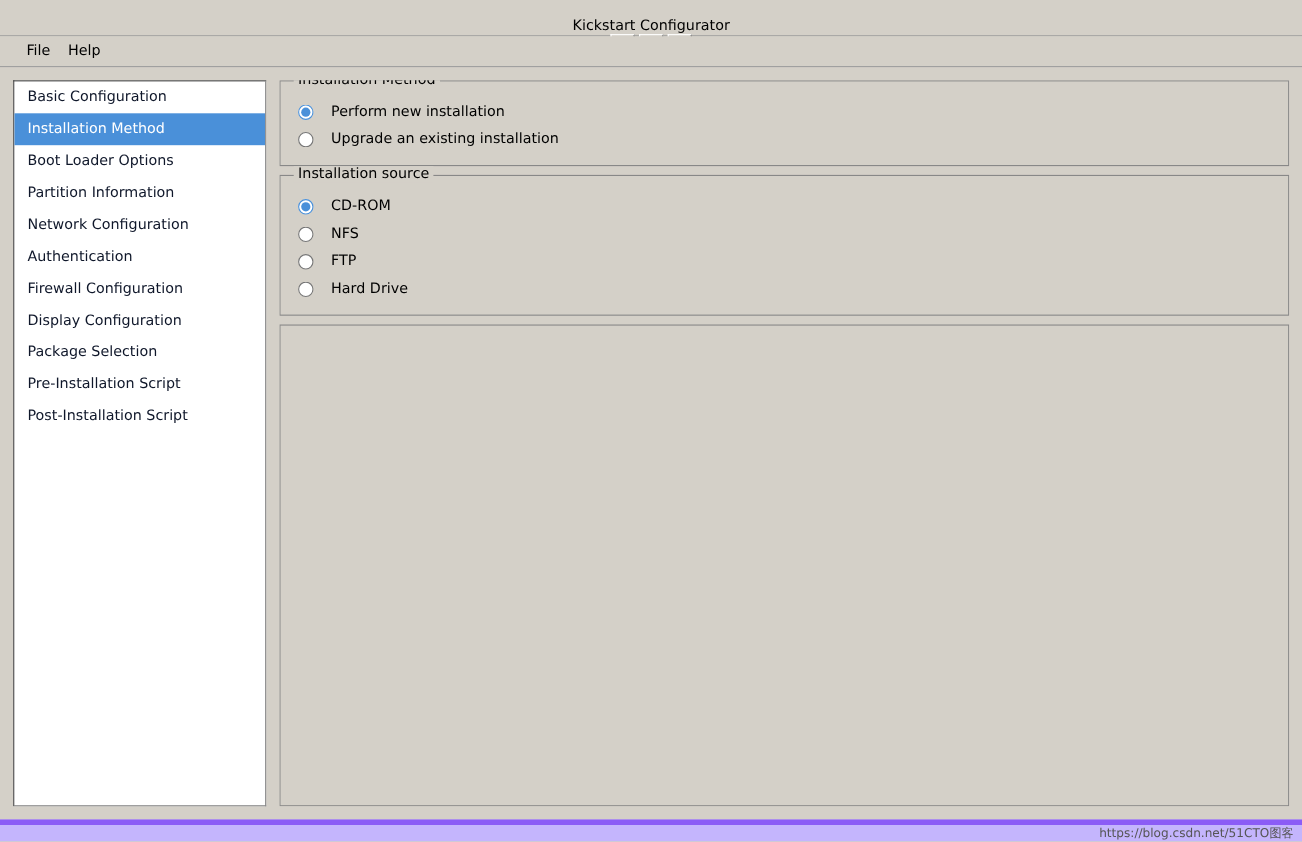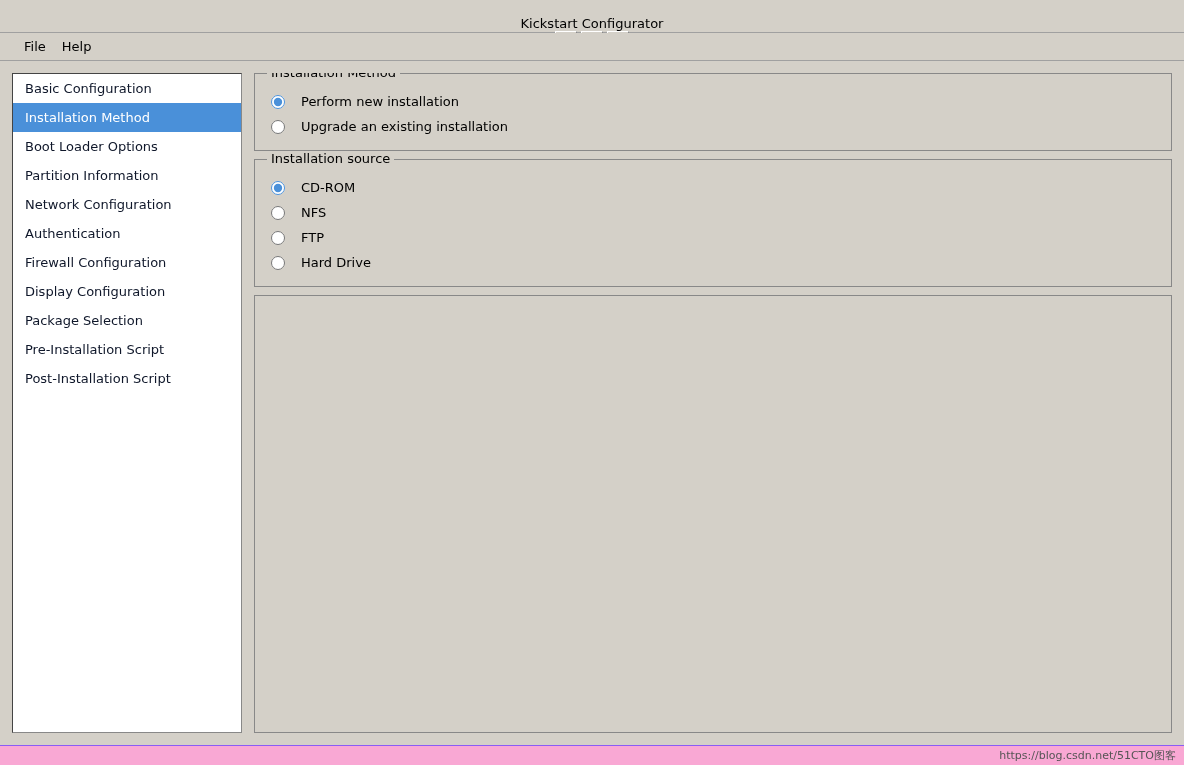--- a/index.html
+++ b/index.html
@@ -158,22 +158,22 @@
 
     .bottom-panel {
       flex: 1;
       border: 1px solid #888;
       background: #d4d0c8;
       min-height: 160px;
     }
 
     .status-bar {
       height: 20px;
-      background: #f9a8d4;
-      border-top: 1px solid #8b5cf6;
+      background: #c4b5fd;
+      border-top: 5px solid #8b5cf6;
       display: flex;
       align-items: center;
       justify-content: flex-end;
       padding: 0 8px;
       font-size: 11px;
       color: #555;
     }
   </style>
 </head>
 <body>

